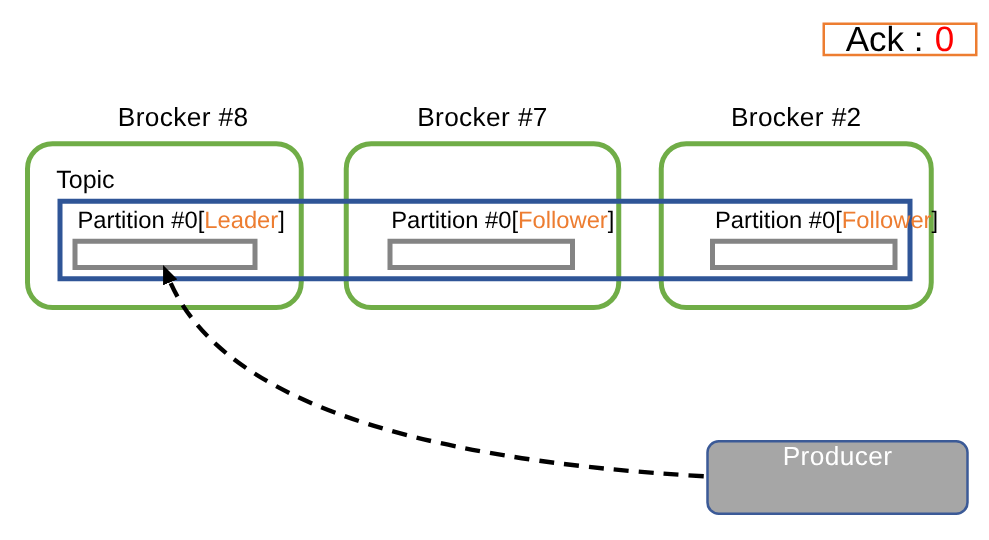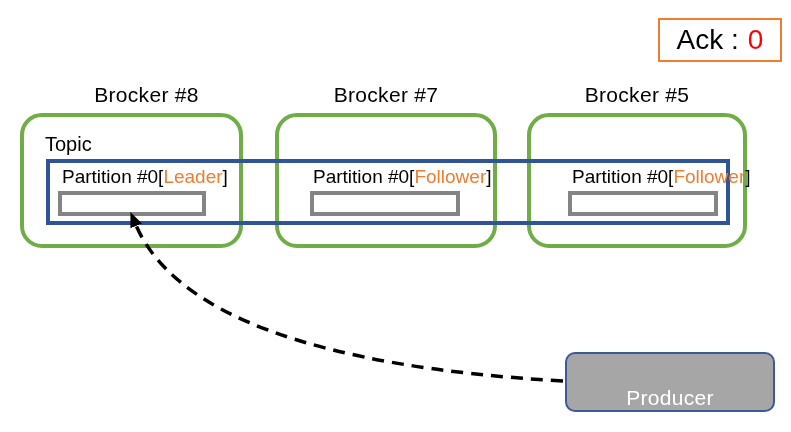--- a/index.html
+++ b/index.html
@@ -46,53 +46,53 @@
   .partition-bar{
     position:absolute;top:191px;height:25px;box-sizing:border-box;
     border:4px solid #848484;background:#ffffff;z-index:3;
   }
   #partition1-bar{left:58px;width:148px;}
   #partition2-bar{left:310px;width:150px;}
   #partition3-bar{left:568px;width:150px;}
 
   
   .ack-box{
-    position:absolute;left:658px;top:18px;width:124px;height:44px;box-sizing:border-box;
+    position:absolute;left:658px;top:18px;width:124px;height:27px;box-sizing:border-box;
     border:2px solid #ED7D31;background:#fff;
     display:flex;align-items:center;justify-content:center;
     font-size:28px;line-height:1;white-space:pre;
   }
   .ack-value{color:#FF0000;margin-left:9px;}
 
   
   .producer-box{
     position:absolute;left:565px;top:352px;width:210px;height:60px;box-sizing:border-box;
     background:#A6A6A6;border:2px solid #3B5A97;border-radius:10px;
-    display:flex;align-items:flex-end;justify-content:center;
+    display:flex;align-items:flex-start;justify-content:center;
     color:#ffffff;font-size:21px;letter-spacing:.3px;z-index:3;
   }
 
   .request-label{
     position:absolute;left:258px;top:354px;font-size:20px;line-height:24px;white-space:nowrap;z-index:4;
   }
 
   .arrow-svg{position:absolute;left:0;top:0;z-index:4;pointer-events:none;}
 </style>
 </head>
 <body>
 
 <div id="canvas">
 
   <div class="ack-box">
     <span>Ack :</span><span class="ack-value">0</span>
   </div>
 
   <div class="broker-title" id="broker1-title">Brocker #8</div>
   <div class="broker-title" id="broker2-title">Brocker #7</div>
-  <div class="broker-title" id="broker3-title">Brocker #5</div>
+  <div class="broker-title" id="broker3-title">Brocker #2</div>
 
   <div class="broker-box" id="broker1-box"></div>
   <div class="broker-box" id="broker2-box"></div>
   <div class="broker-box" id="broker3-box"></div>
 
   <div class="topic-label">Topic</div>
   <div class="topic-rect"></div>
 
   <div class="partition-label" id="partition1-label">
     <span>Partition #0[</span><span class="role-text">Leader</span><span>]</span>

